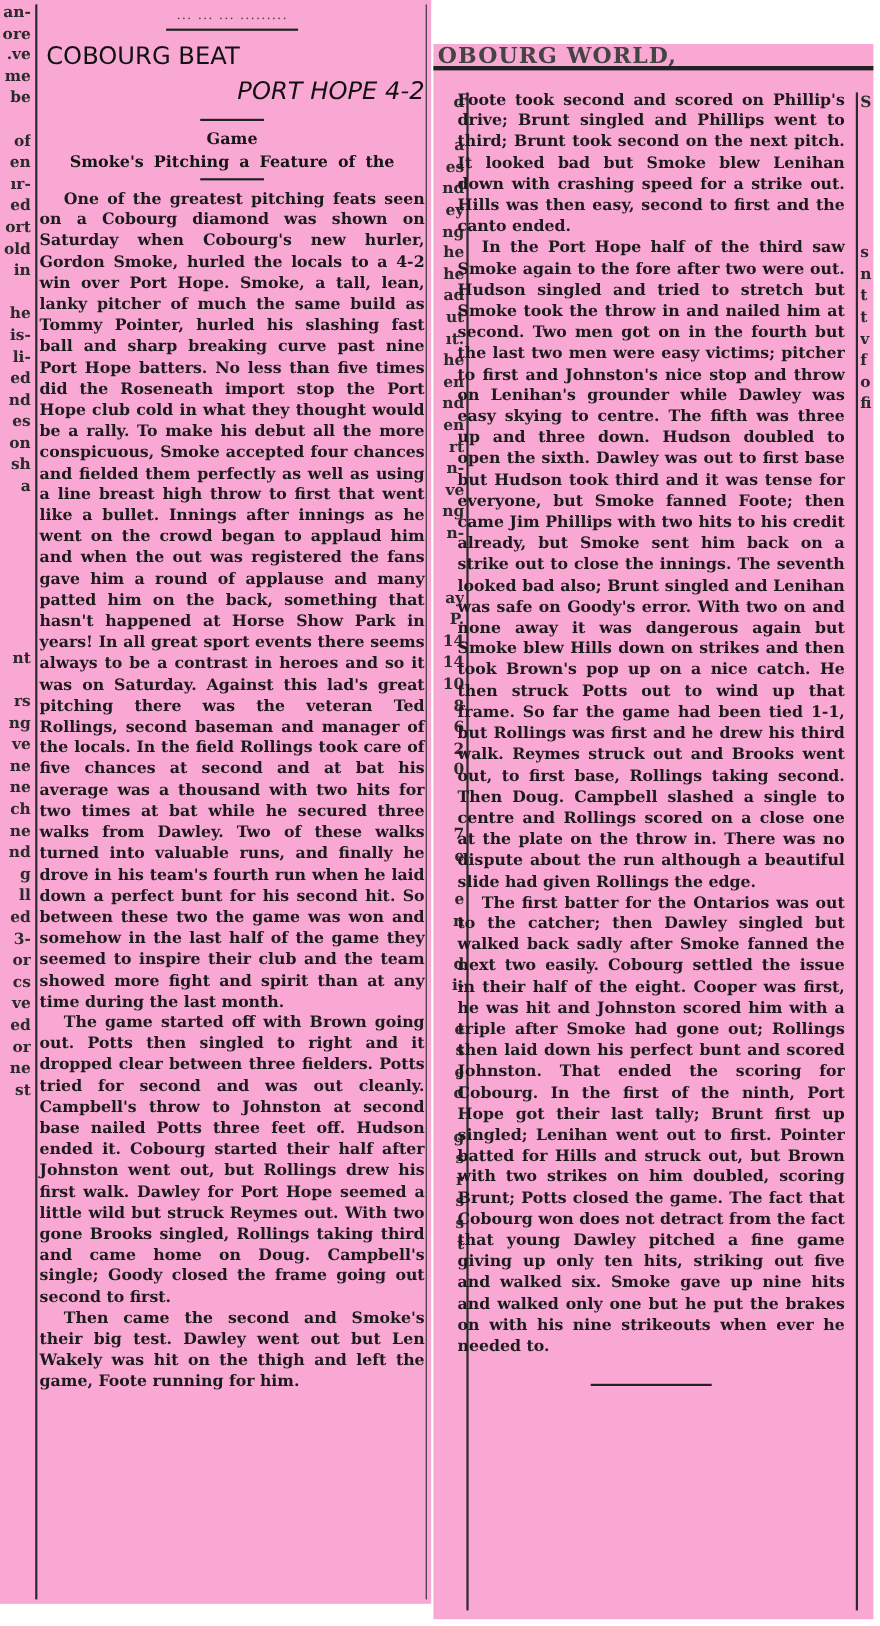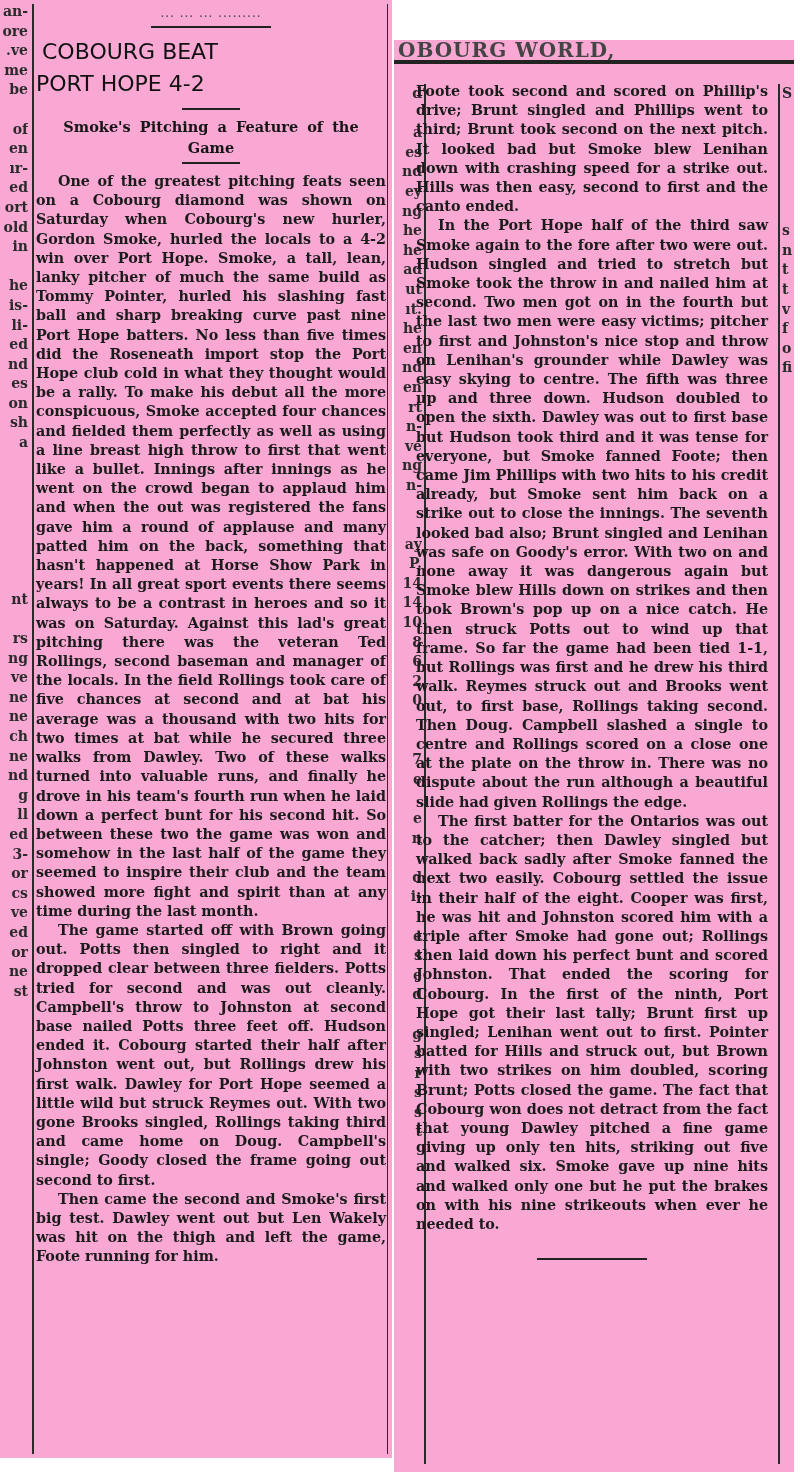--- a/index.html
+++ b/index.html
@@ -25,21 +25,21 @@
   .article { position: absolute; }
   .article-left { left: 36px; top: 6px; width: 350px; }
   .top-cut { text-align:center; font-size: 12px; color:#444; height: 12px; overflow: hidden; letter-spacing: 1px; }
   .short-rule { height: 2px; background: #222; margin: 8px auto; }
 
   .headline {
     font-family: "DejaVu Sans", sans-serif; font-size: 22px; font-weight: normal;
     line-height: 32px; color: #111; margin: 0;
   }
   .headline .l1 { display: block; text-align: left; padding-left: 6px; }
-  .headline .l2 { display: block; text-align: left; }
+  .headline .l2 { display: block; text-align: right; font-style: italic; }
 
   .deck {
     font-family: "DejaVu Serif", serif; font-weight: bold; font-size: 14.5px;
     text-align: center; line-height: 21px; margin: 4px 0 0 0; color: #151515;
     word-spacing: 4px;
   }
 
   .body-text {
     font-family: "DejaVu Serif", serif; font-size: 14.3px; line-height: 19.2px;
     text-align: justify; color: #1b1b1b; margin: 0;
@@ -120,28 +120,28 @@
 
   <div class="article article-left">
     <div class="top-cut">... ... ... .........</div>
     <div class="short-rule" style="width:120px;"></div>
     <h1 class="headline">
       <span class="l1">COBOURG BEAT</span>
       <span class="l2">PORT HOPE 4-2</span>
     </h1>
     <div class="short-rule" style="width:58px; margin:8px auto 6px;"></div>
     <div class="deck">
+      <div>Game</div>
       <div>Smoke's Pitching a Feature of the</div>
-      <div>Game</div>
     </div>
     <div class="short-rule" style="width:58px; margin:4px auto 8px;"></div>
     <div class="body-text">
       <p>One of the greatest pitching feats seen on a Cobourg diamond was shown on Saturday when Cobourg's new hurler, Gordon Smoke, hurled the locals to a 4-2 win over Port Hope. Smoke, a tall, lean, lanky pitcher of much the same build as Tommy Pointer, hurled his slashing fast ball and sharp breaking curve past nine Port Hope batters. No less than five times did the Roseneath import stop the Port Hope club cold in what they thought would be a rally. To make his debut all the more conspicuous, Smoke accepted four chances and fielded them perfectly as well as using a line breast high throw to first that went like a bullet. Innings after innings as he went on the crowd began to applaud him and when the out was registered the fans gave him a round of applause and many patted him on the back, something that hasn't happened at Horse Show Park in years! In all great sport events there seems always to be a contrast in heroes and so it was on Saturday. Against this lad's great pitching there was the veteran Ted Rollings, second baseman and manager of the locals. In the field Rollings took care of five chances at second and at bat his average was a thousand with two hits for two times at bat while he secured three walks from Dawley. Two of these walks turned into valuable runs, and finally he drove in his team's fourth run when he laid down a perfect bunt for his second hit. So between these two the game was won and somehow in the last half of the game they seemed to inspire their club and the team showed more fight and spirit than at any time during the last month.</p>
       <p>The game started off with Brown going out. Potts then singled to right and it dropped clear between three fielders. Potts tried for second and was out cleanly. Campbell's throw to Johnston at second base nailed Potts three feet off. Hudson ended it. Cobourg started their half after Johnston went out, but Rollings drew his first walk. Dawley for Port Hope seemed a little wild but struck Reymes out. With two gone Brooks singled, Rollings taking third and came home on Doug. Campbell's single; Goody closed the frame going out second to first.</p>
-      <p>Then came the second and Smoke's first big test. Dawley went out but Len Wakely was hit on the thigh and left the game, Foote running for him.</p>
+      <p>Then came the second and Smoke's their big test. Dawley went out but Len Wakely was hit on the thigh and left the game, Foote running for him.</p>
     </div>
   </div>
 </div>
 
 <div class="clip clip-right">
   <div class="masthead">OBOURG WORLD,</div>
   <div class="thick-rule"></div>
   <div class="edge-text right-edge" id="rightEdge">d
 
 a

